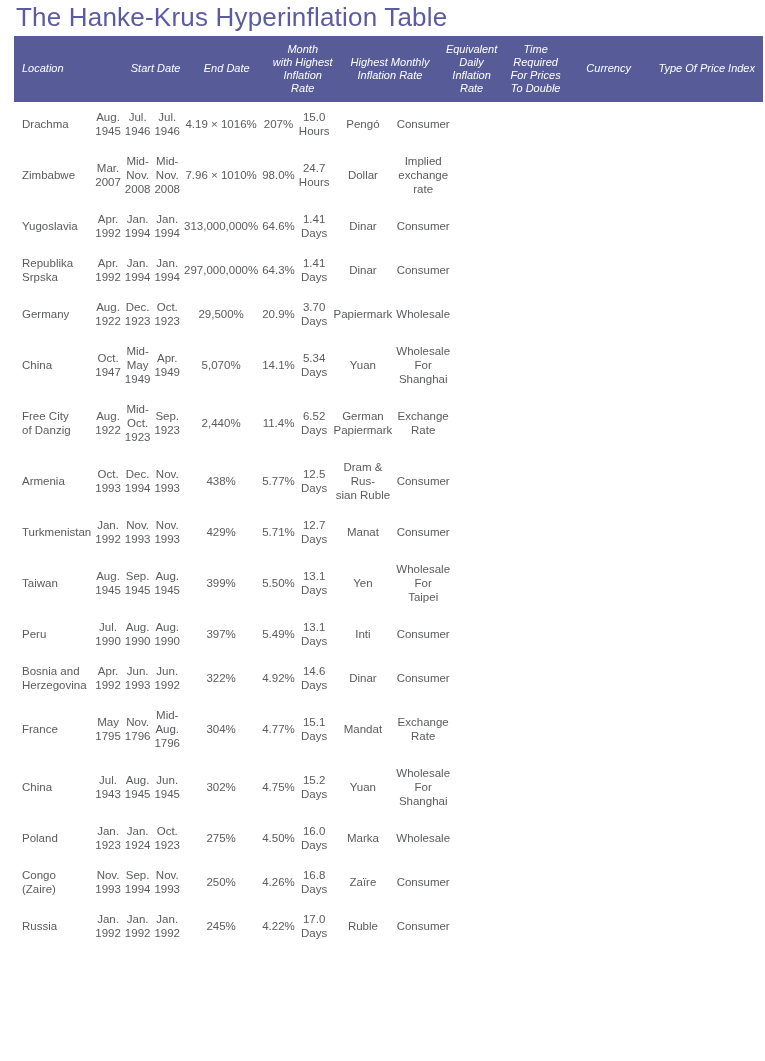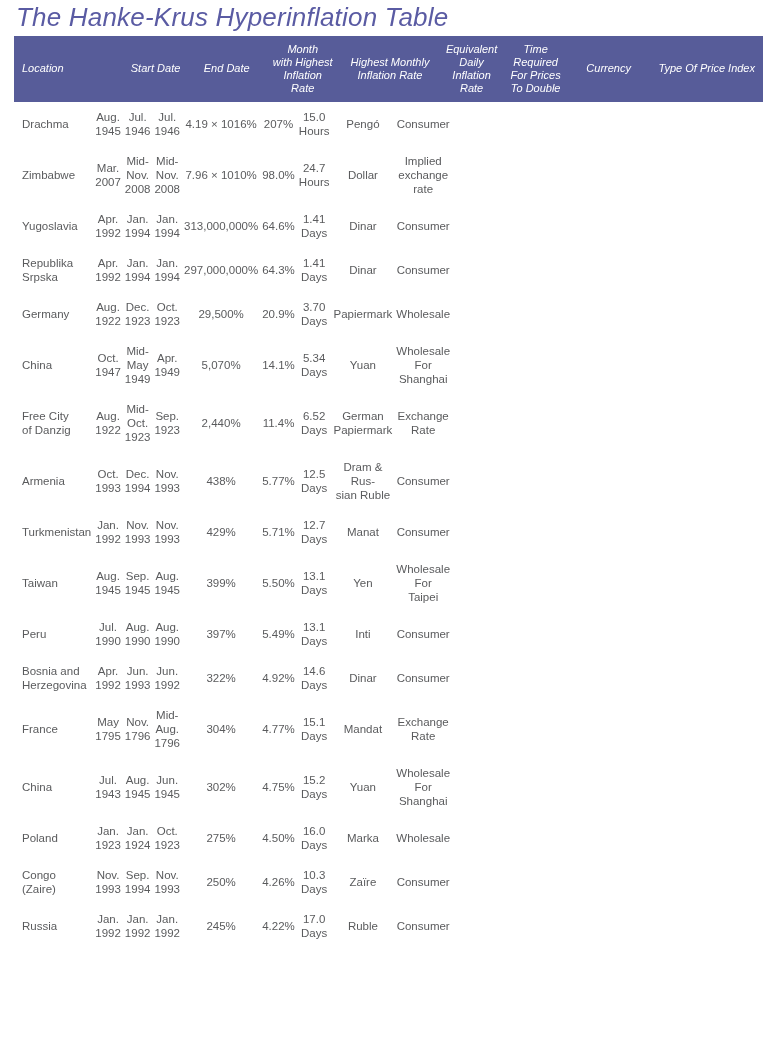--- a/index.html
+++ b/index.html
@@ -11,21 +11,20 @@
   * { box-sizing: border-box; margin: 0; padding: 0; }
   html, body { background: #ffffff; }
   body {
     width: 765px;
     min-height: 1061px;
     font-family: "Liberation Sans", sans-serif;
     overflow: hidden;
   }
   .page { width: 765px; }
   .page-title {
-    font-style: italic;
     font-weight: normal;
     font-size: 26px;
     letter-spacing: 0.2px;
     color: var(--title-text, #5a5ba3);
     margin: 3px 0 4px 16px;
     line-height: 1.1;
   }
   .hk-table {
     display: table;
     table-layout: fixed;
@@ -293,21 +292,21 @@
   </div>
 
 
   <div class="tr">
     <div class="td c0">Congo (Zaire)</div>
     <div class="td c1">Nov. 1993</div>
     <div class="td c2">Sep. 1994</div>
     <div class="td c3">Nov. 1993</div>
     <div class="td c4">250%</div>
     <div class="td c5">4.26%</div>
-    <div class="td c6">10.3 Days</div>
+    <div class="td c6">16.8 Days</div>
     <div class="td c7">Zaïre</div>
     <div class="td c8">Consumer</div>
   </div>
 
   <div class="tr">
     <div class="td c0">Russia</div>
     <div class="td c1">Jan. 1992</div>
     <div class="td c2">Jan. 1992</div>
     <div class="td c3">Jan. 1992</div>
     <div class="td c4">245%</div>

